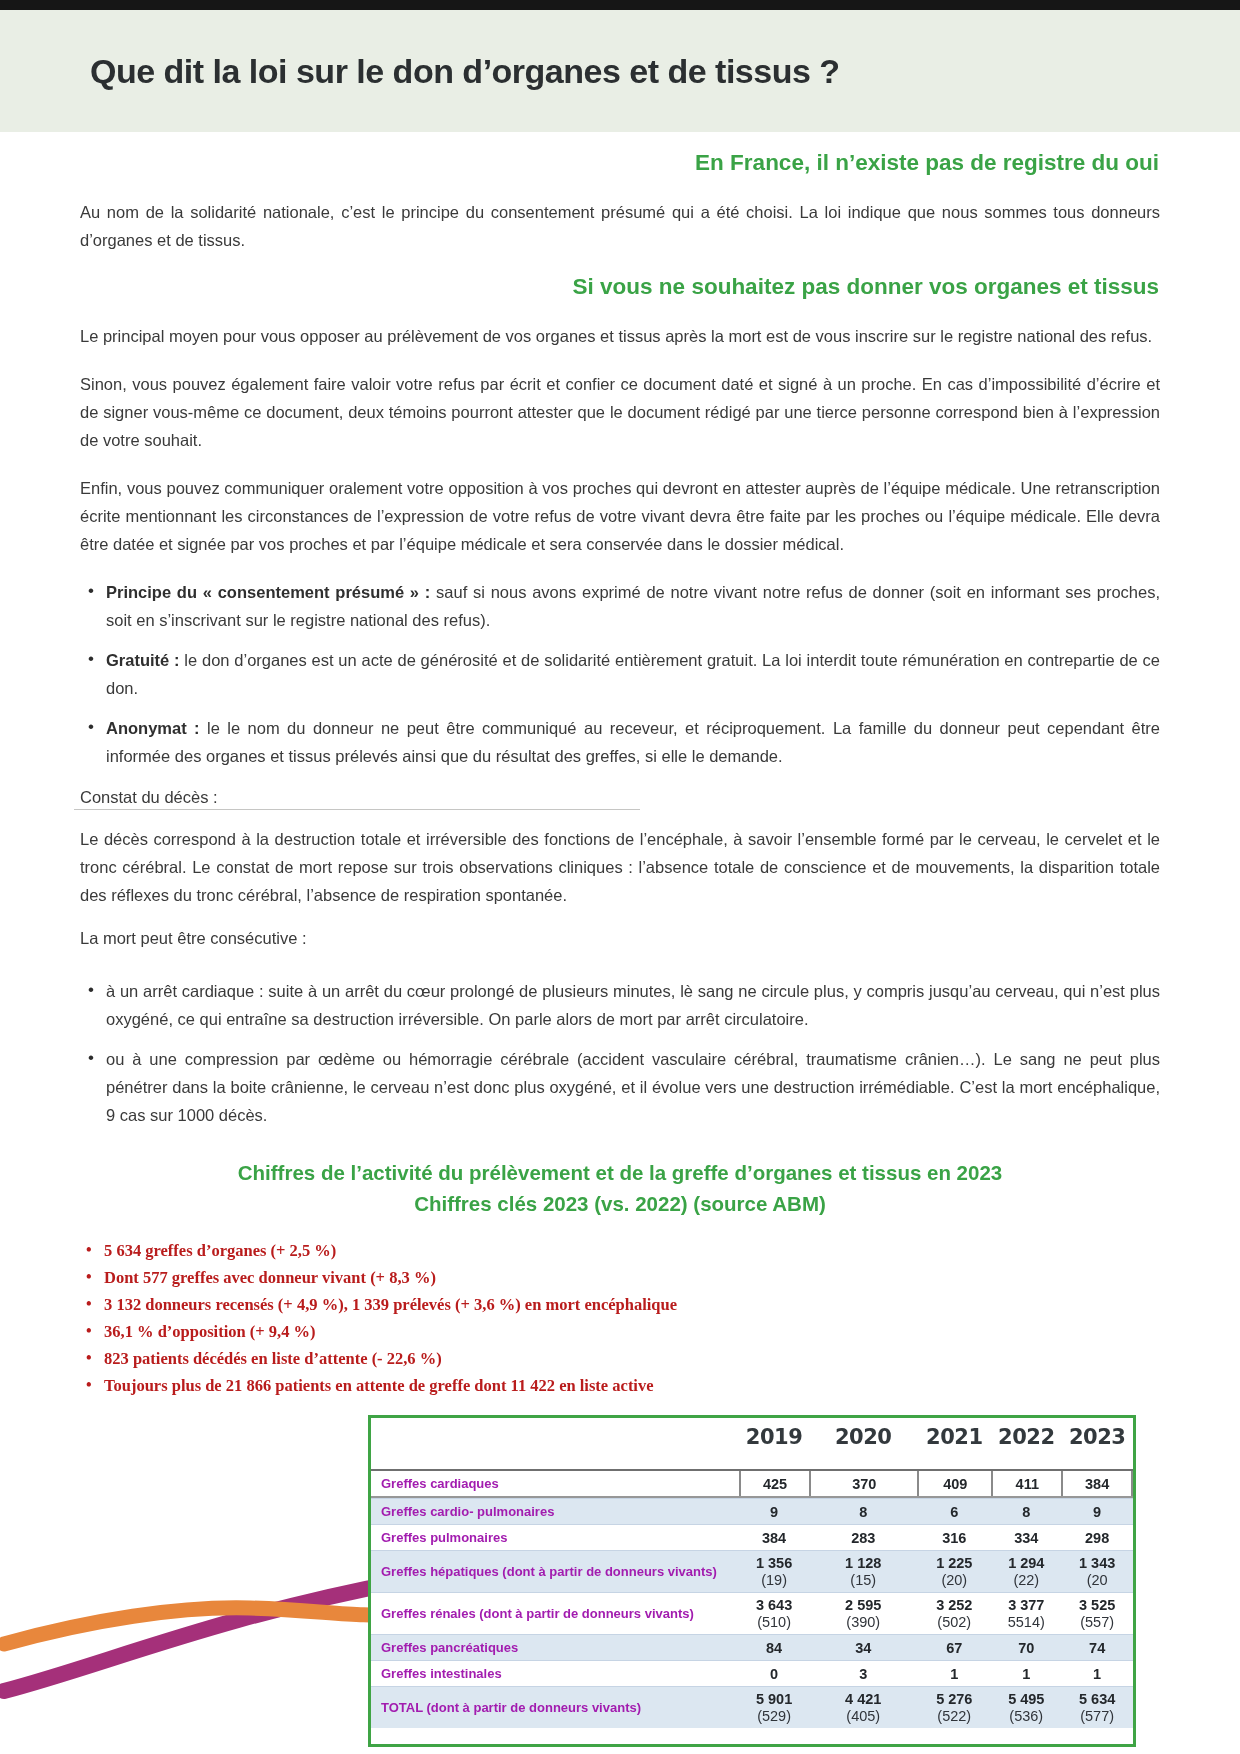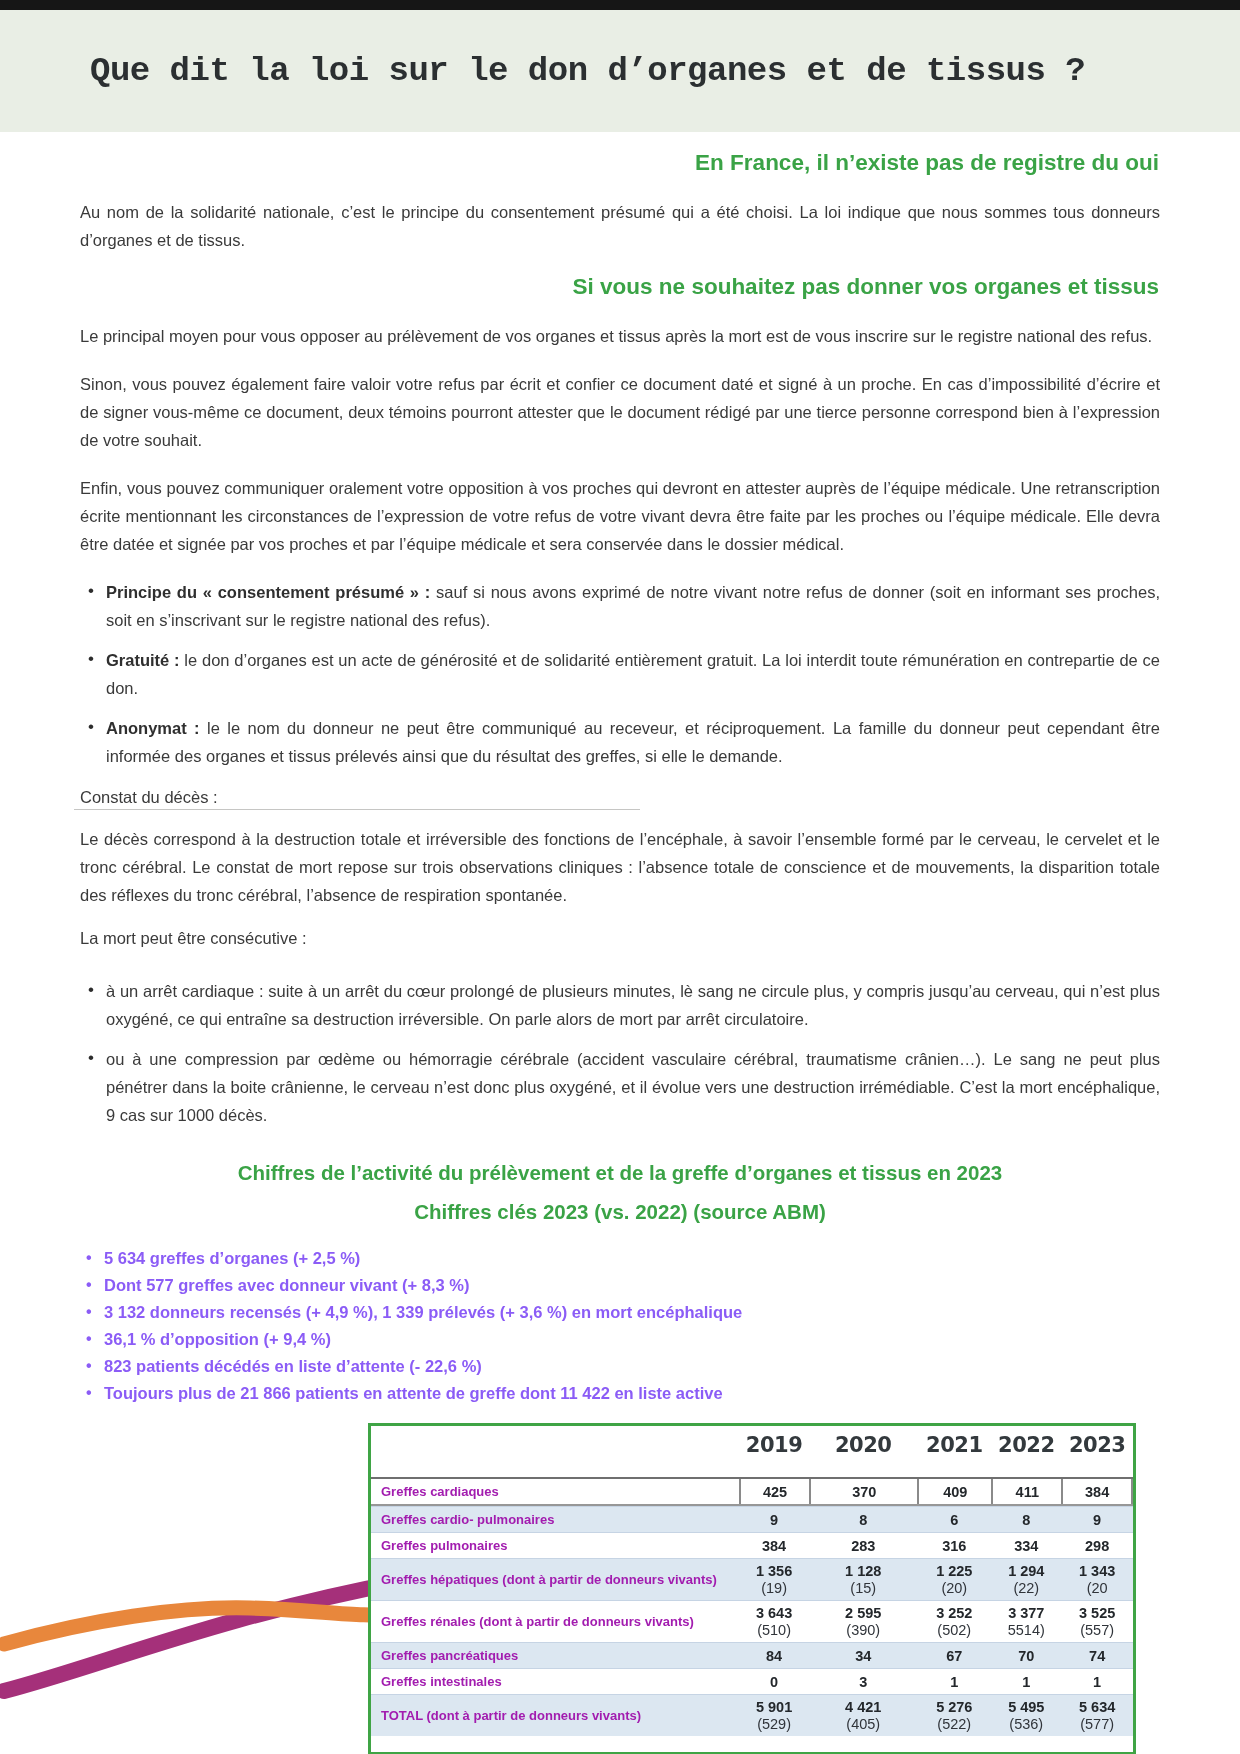--- a/index.html
+++ b/index.html
@@ -2,21 +2,21 @@
 <html lang="fr"><head>
 <meta charset="utf-8">
 <style>
   html,body { margin:0; padding:0; }
   body { width:1240px; height:1754px; background:#ffffff; overflow:hidden;
          font-family:"Liberation Sans", sans-serif; color:#3a3a3a; position:relative; }
 
   .top-bar { height:10px; background:#161616; width:100%; }
 
   .banner { background:#e9eee5; height:122px; display:flex; align-items:center; }
-  .banner h1 { margin:0 0 0 90px; font-family:Liberation Mono, monospace;
+  .banner h1 { margin:0 0 0 90px; font-family:Liberation Sans, sans-serif;
                font-size:34px; font-weight:bold; color:#2b2f31; letter-spacing:-0.5px; }
 
   .content { padding:0 80px; position:relative; z-index:2; }
 
   h2.green { color:#3aa346; font-size:22.5px; font-weight:bold; margin:18px 1px 22px;text-align:right; }
   p.body { font-size:16.5px; line-height:28px; text-align:justify; margin:0 0 20px; }
 
   ul.plain { list-style:none; margin:4px 0 18px; padding:0; }
   .blt { position:relative; padding-left:26px; font-size:16.5px; line-height:28px;
          text-align:justify; margin-bottom:12px; }
@@ -24,25 +24,25 @@
   .lead { font-weight:bold; color:#2f2f2f; }
 
   .constat { position:relative; font-size:16.5px; margin:6px 0 18px; }
   .constat::after { content:""; position:absolute; left:-6px; top:21px; width:566px; height:1px;
                     background:#c6c6c4; }
 
   .mort-intro { font-size:16.5px; margin:2px 0 29px; }
 
   .center-green { text-align:center; color:#3aa346; font-weight:bold; font-size:20.5px;
                   line-height:31px; margin:28px 0 0; }
-  .center-green.second { margin:8px 0 18px; }
+  .center-green.second { margin:0 0 18px; }
 
   ul.key { list-style:none; margin:10px 0 16px; padding:0; }
-  .kb { position:relative; padding-left:24px; font-size:16.5px; font-weight:bold; color:#8b5cf6;
-        line-height:27px; }
+  .kb { position:relative; padding-left:24px; font-size:16.5px; font-weight:bold; color:#b91c1c;
+        line-height:27px;font-family:Liberation Serif, serif; }
   .kb::before { content:"•"; position:absolute; left:6px; top:-1px; font-size:16px; }
 
   
   .swoosh { position:absolute; left:0; top:1552px; width:400px; height:202px; z-index:1; }
 
   
   .table-wrap { position:relative; z-index:3; margin-left:288px; width:762px;
                 background:#ffffff; border:3px solid #3fa445; margin-top:14px; }
   .stats { --cols: 48.3% 9.2% 14.2% 9.7% 9.2% 9.4%; }
   .t-head { display:grid; grid-template-columns:48.3% 9.2% 14.2% 9.7% 9.2% 9.4%;

